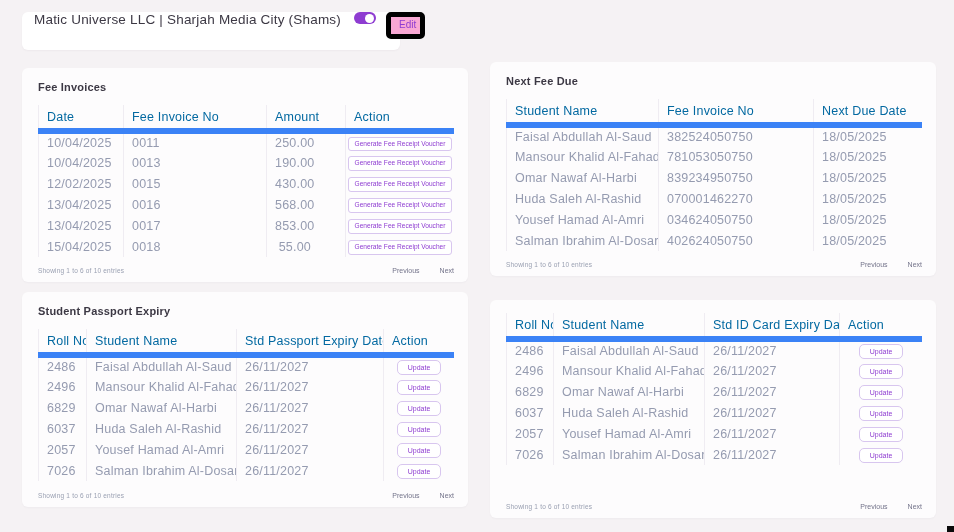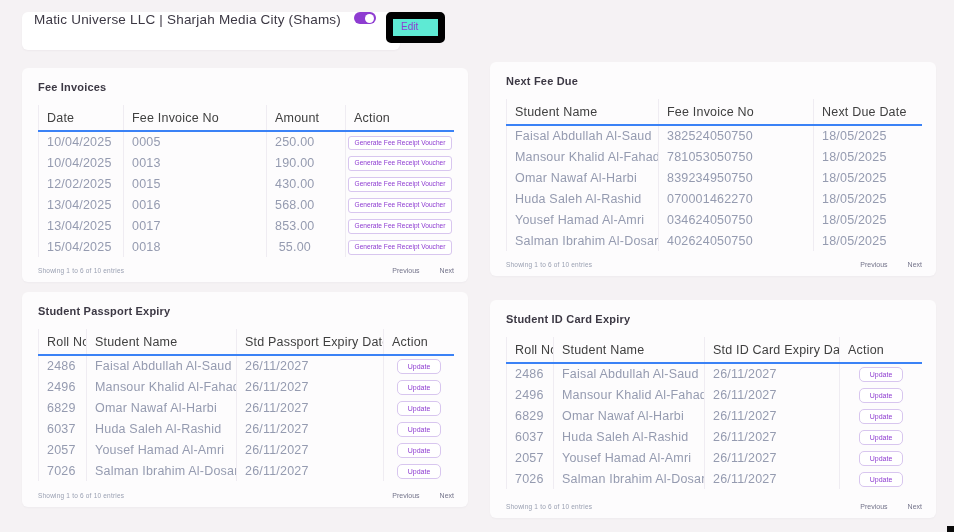--- a/index.html
+++ b/index.html
@@ -46,24 +46,24 @@
     width: 9px; height: 9px;
     border-radius: 50%;
     background: #ffffff;
   }
   .toggle.on .knob { left: auto; right: 2px; }
   .edit-btn {
     margin-left: 10px;
     font-family: "Liberation Sans", sans-serif;
     font-size: 10px;
     color: #8e3cd1;
-    background: #5eead4;
-    border: 7px solid #000000;
+    background: #f9a8d4;
+    border: 5px solid #000000;
     border-radius: 5px;
-    padding: 3px 20px 4px 8px;
+    padding: 3px 4px 4px 8px;
     cursor: pointer;
     line-height: 1;
   }
 
   
   .panel {
     position: absolute;
     width: 446px;
     background: #fdfcfd;
     border-radius: 6px;
@@ -94,23 +94,23 @@
     letter-spacing: 0.2px;
     overflow: hidden;
     white-space: nowrap;
     border-right: 1px solid #efecf2;
     padding: 0 6px 0 8px;
   }
   th:last-child, td:last-child { border-right: none; }
   th:first-child, td:first-child { border-left: 1px solid #efecf2; }
   thead th {
     font-size: 12.5px;
-    color: #404040;
+    color: #0369a1;
     height: 26px;
-    border-bottom: 2px solid #3b82f6;
+    border-bottom: 6px solid #3b82f6;
     vertical-align: middle;
   }
   tbody td {
     font-size: 12.5px;
     color: #959bb0;
     height: 21px;
     vertical-align: middle;
   }
   td.amt { text-align: right; padding-right: 34px; }
 
@@ -193,21 +193,21 @@
         <th>Date</th>
         <th>Fee Invoice No</th>
         <th>Amount</th>
         <th>Action</th>
       </tr>
     </thead>
     <tbody>
 
     <tr class="">
         <td>10/04/2025</td>
-        <td>0005</td>
+        <td>0011</td>
         <td class="amt">250.00</td>
         <td class="action-cell">
           <button class="pill-btn gen-btn">Generate Fee Receipt Voucher</button>
         </td>
       </tr>
         <tr class="">
         <td>10/04/2025</td>
         <td>0013</td>
         <td class="amt">190.00</td>
         <td class="action-cell">
@@ -387,21 +387,20 @@
   <div class="panel-footer">
     <span class="showing-text">Showing 1 to 6 of 10 entries</span>
     <span class="pager">
       <a>Previous</a>
       <a>Next</a>
     </span>
   </div>
 </section>
 
 <section class="panel panel-id-card">
-  <div class="panel-title">Student ID Card Expiry</div>
   <table>
     <colgroup>
         <col style="width:47px">
         <col style="width:151px">
         <col style="width:135px">
         <col>
       </colgroup>
     <thead>
       <tr>
         <th>Roll No</th>

